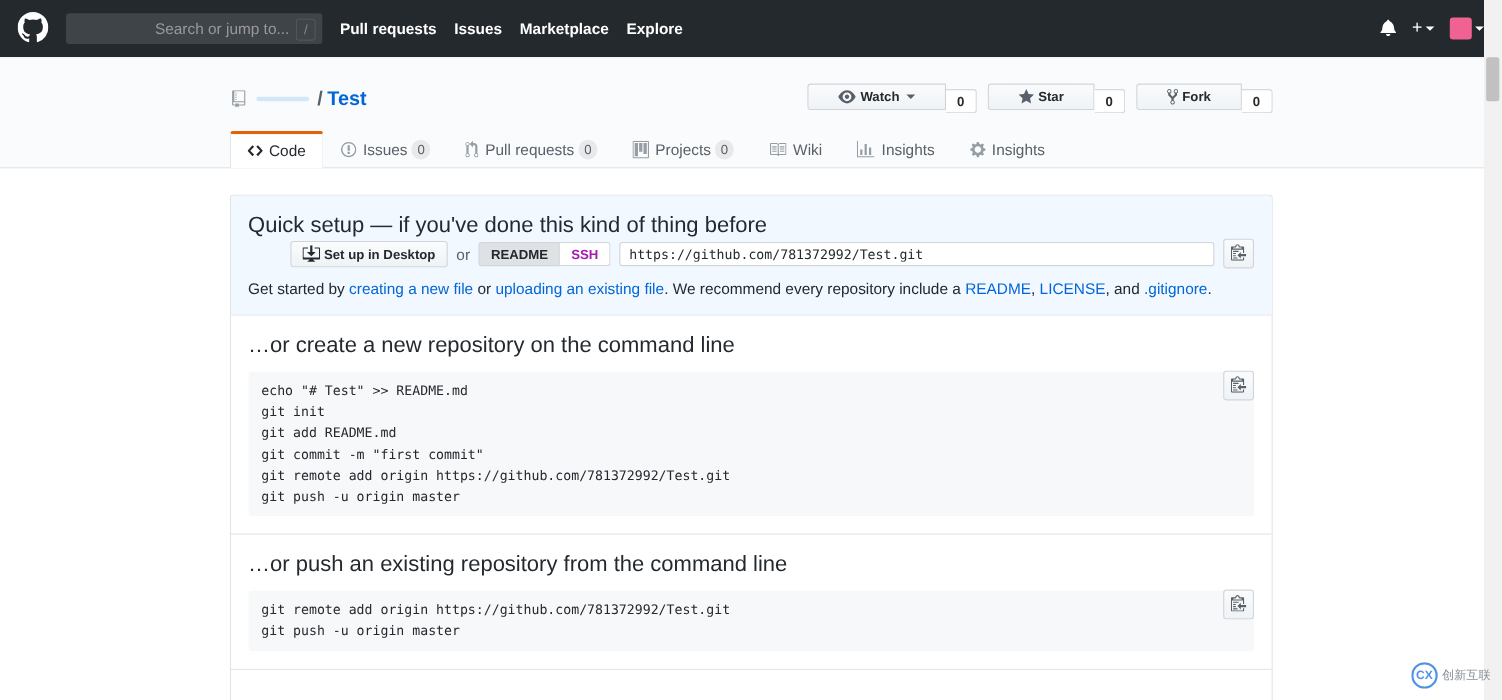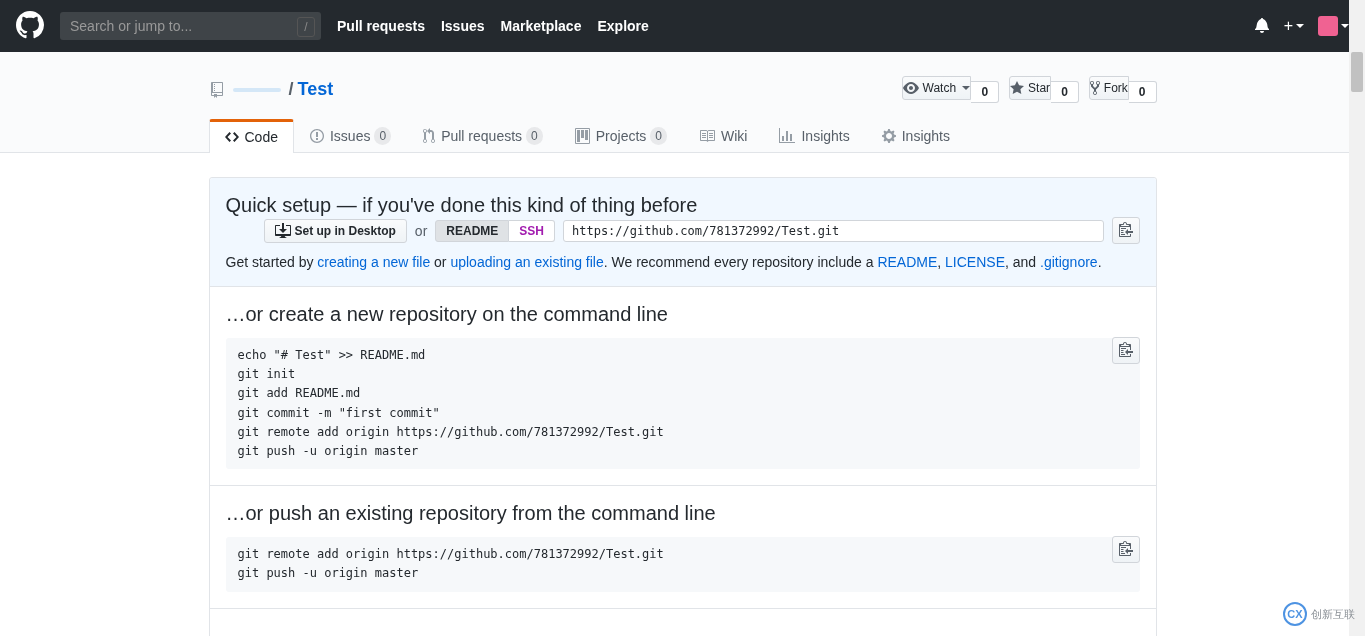--- a/index.html
+++ b/index.html
@@ -3,42 +3,42 @@
   <meta charset="utf-8">
   <style>
     * { margin: 0; padding: 0; box-sizing: border-box; }
     body { font-family: -apple-system, BlinkMacSystemFont, "Segoe UI", Helvetica, Arial, sans-serif; font-size: 14px; color: #24292e; background: #fff; }
     
     
     .header { background: #24292e; color: #fff; height: 52px; padding: 0 16px; display: flex; align-items: center; }
     .header-logo { margin-right: 16px; }
     .header-logo svg { fill: #fff; }
     .search-box { position: relative; margin-right: 16px; }
-    .search-input { background: #3f4448; border: none; border-radius: 3px; color: #fff; padding: 6px 30px 6px 10px; width: 261px; font-size: 14px; }
+    .search-input { background: #3f4448; border: none; border-radius: 3px; color: #fff; padding: 6px 30px 6px 10px; width: 233px; font-size: 14px; text-align: right; }
     .search-input::placeholder { color: #999; }
     .search-slash { position: absolute; right: 6px; top: 5px; border: 1px solid #555; border-radius: 3px; width: 18px; height: 20px; display: flex; align-items: center; justify-content: center; color: #888; font-size: 12px; }
     .header-nav { display: flex; gap: 16px; }
     .header-nav a { color: #fff; text-decoration: none; font-weight: 600; font-size: 14px; }
     .header-right { margin-left: auto; display: flex; align-items: center; gap: 14px; }
     .header-right svg { fill: #fff; }
     .plus-dropdown { display: flex; align-items: center; color: #fff; font-size: 16px; }
     .avatar-small { width: 20px; height: 20px; background: #f06292; border-radius: 3px; }
     .caret { display: inline-block; width: 0; height: 0; border-left: 4px solid transparent; border-right: 4px solid transparent; border-top: 4px solid #fff; margin-left: 3px; vertical-align: middle; }
     
     
     .container { max-width: 980px; margin: 0 auto; padding: 0 16px; }
     .repohead { padding-top: 24px; background: #fafbfc; border-bottom: 1px solid #e1e4e8; }
     .repo-title-row { display: flex; align-items: center; justify-content: space-between; margin-bottom: 16px; }
     .repo-title { display: flex; align-items: center; font-size: 18px; color: #586069; }
     .repo-title svg { fill: #959da5; margin-right: 8px; }
     .repo-owner { background: #d4e7f7; padding: 2px 24px; border-radius: 3px; margin-right: 4px; }
     .repo-slash { margin: 0 4px; color: #586069; }
     .repo-name { color: #0366d6; font-weight: 600; }
     .pagehead-actions { display: flex; gap: 10px; list-style: none; }
-    .btn-sm { display: inline-flex; align-items: center; padding: 3px 0; font-size: 12px; font-weight: 400; border: 1px solid #d1d5da; border-radius: 3px 0 0 3px; background: linear-gradient(#fafbfc, #eff3f6); color: #24292e; cursor: pointer; }
+    .btn-sm { display: inline-flex; align-items: center; padding: 3px 27px; font-size: 12px; font-weight: 700; border: 1px solid #d1d5da; border-radius: 3px 0 0 3px; background: linear-gradient(#fafbfc, #eff3f6); color: #24292e; cursor: pointer; }
     .btn-sm svg { fill: #586069; margin-right: 4px; }
     .social-count { display: inline-flex; align-items: center; padding: 3px 10px; font-size: 12px; font-weight: 600; border: 1px solid #d1d5da; border-left: 0; border-radius: 0 3px 3px 0; background: #fff; color: #24292e; }
     
     
     .reponav { display: flex; list-style: none; margin-bottom: -1px; }
     .reponav-item { display: flex; align-items: center; padding: 7px 15px 8px; color: #586069; border: 1px solid transparent; border-bottom: 0; cursor: pointer; font-size: 14px; }
     .reponav-item svg { fill: #959da5; margin-right: 6px; }
     .reponav-item.selected { color: #24292e; background: #fff; border-color: #e36209 #e1e4e8 transparent; border-top: 3px solid #e36209; border-radius: 3px 3px 0 0; }
     .reponav-item.selected svg { fill: #24292e; }
     .counter { background: rgba(27,31,35,0.08); border-radius: 20px; padding: 2px 5px; font-size: 12px; margin-left: 4px; color: #586069; }

